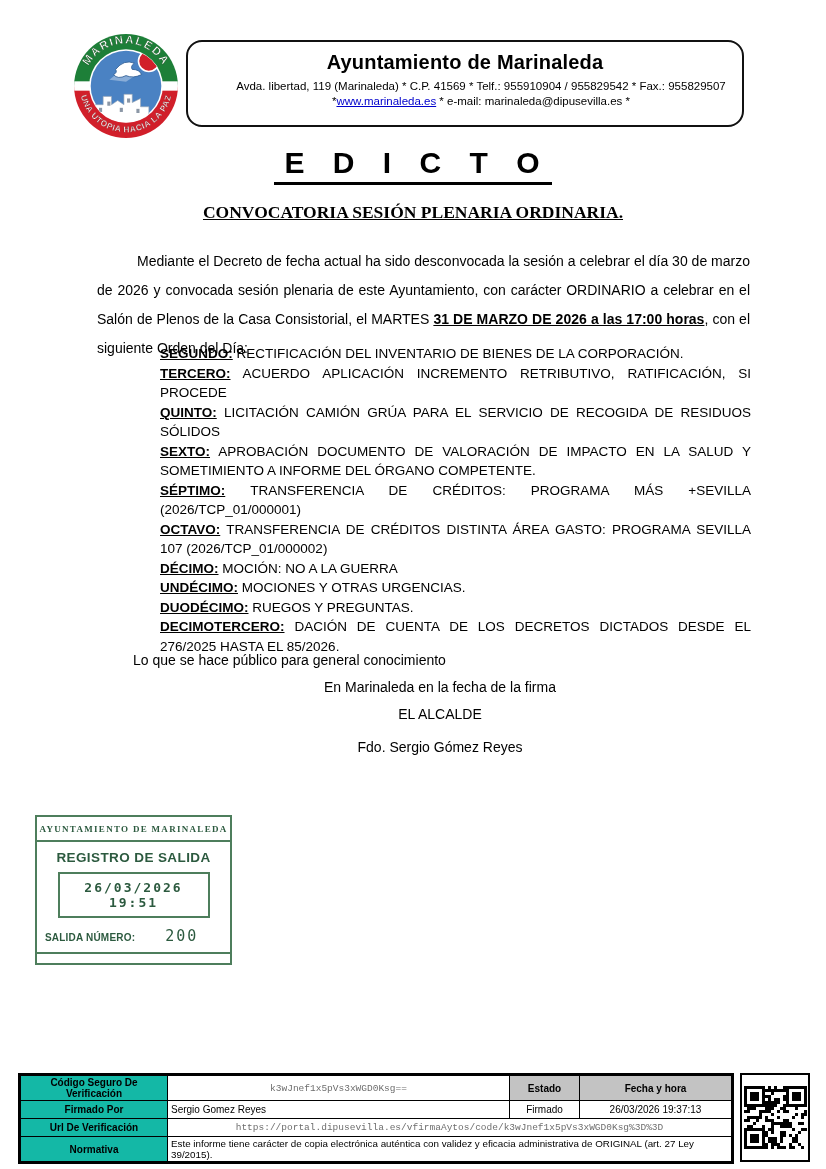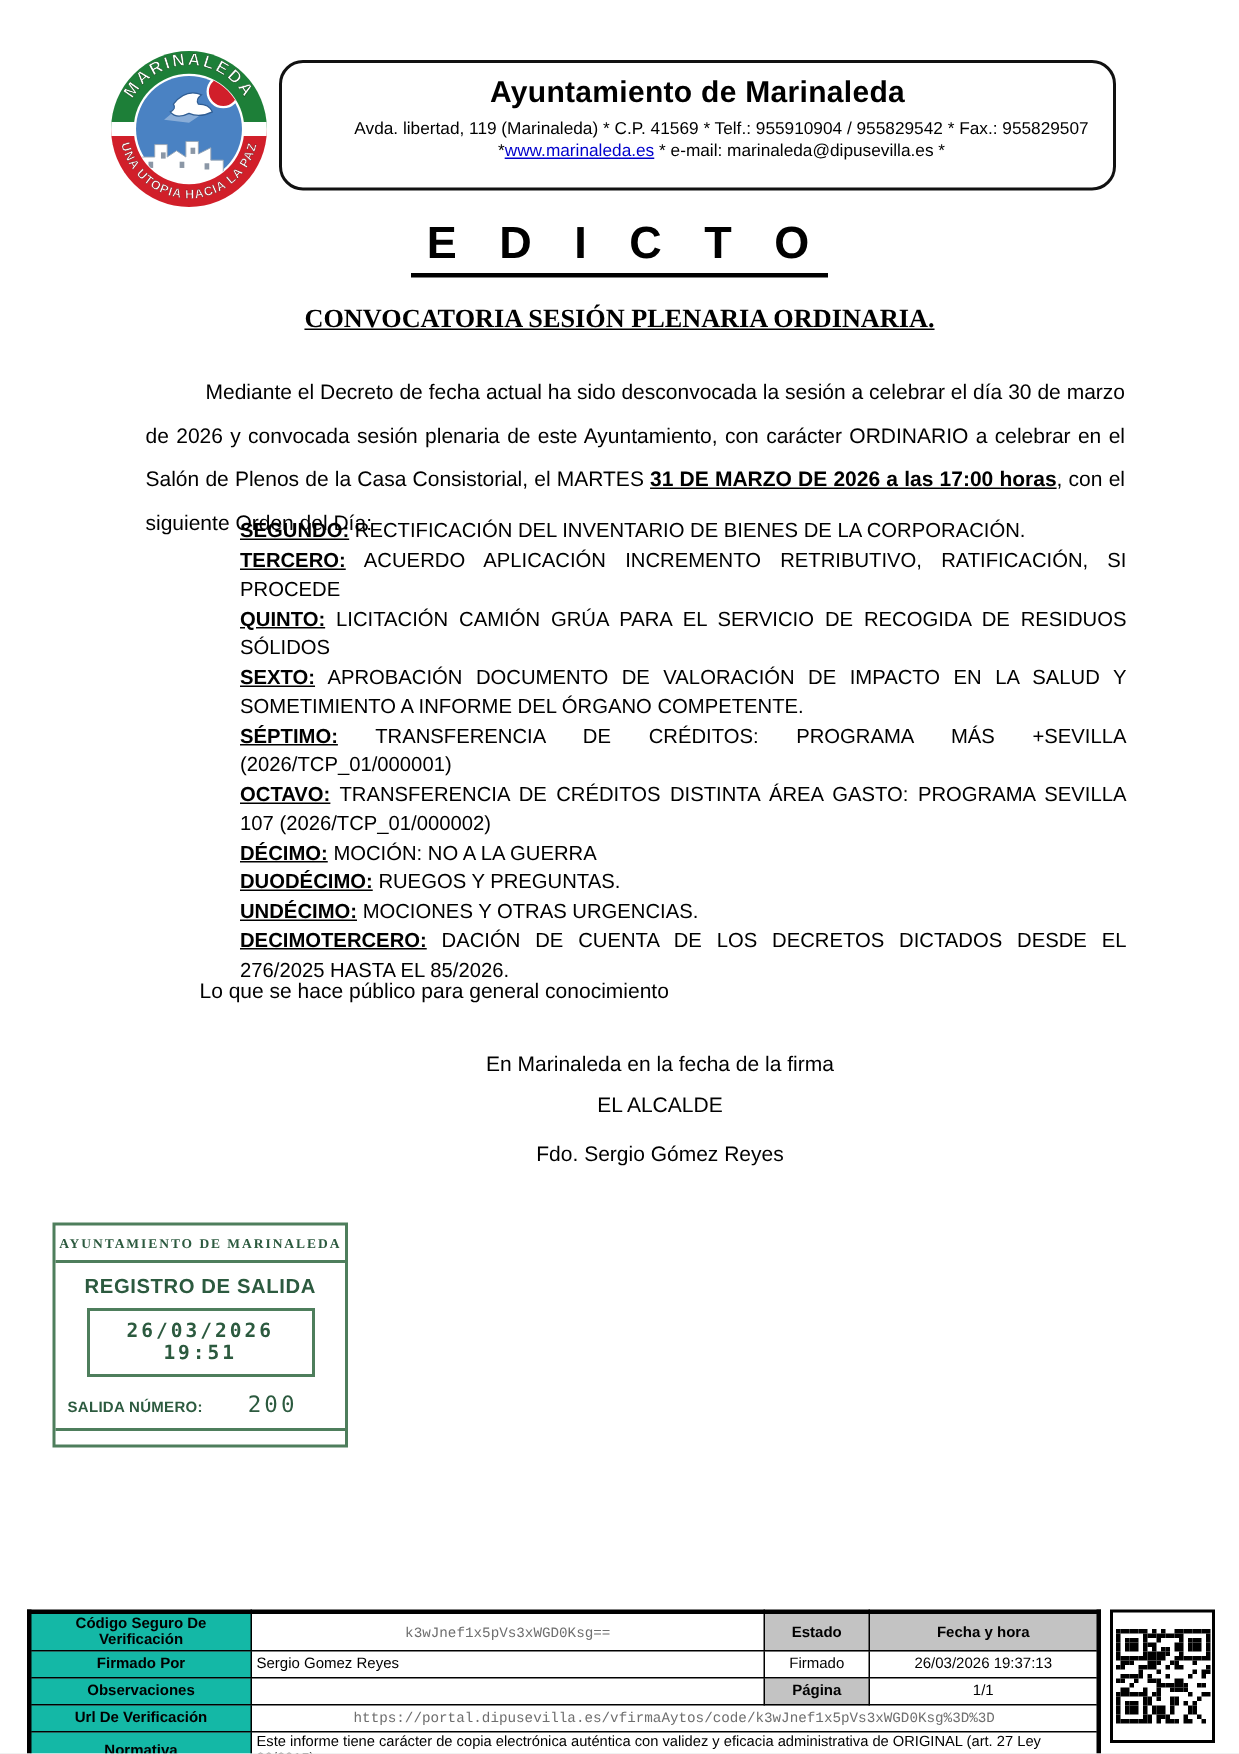--- a/index.html
+++ b/index.html
@@ -37,21 +37,21 @@
     position:absolute; left:97px; top:233px; width:653px;
     font-size:14px; line-height:29px; text-align:justify; text-indent:40px;
   }
   .intro .hl { font-weight:bold; text-decoration:underline; }
 
   .agenda { position:absolute; left:160px; top:344px; width:591px; font-size:13.5px; line-height:19.5px; }
   .agenda-item { text-align:justify; }
   .agenda-label { font-weight:bold; text-decoration:underline; }
 
   .closing-notice { position:absolute; left:133px; top:652px; font-size:14px; }
-  .closing-center { position:absolute; left:100px; width:680px; text-align:center; font-size:14px;margin-top:22px; }
+  .closing-center { position:absolute; left:100px; width:680px; text-align:center; font-size:14px; }
   .place-line  { top:679px; }
   .role-line   { top:706px; }
   .signed-line { top:739px; }
 
   
   .stamp {
     position:absolute; left:35px; top:815px; width:197px;
     border:2px solid #4e7e5c; box-sizing:border-box; color:#2c5a3f; background:#fff;
   }
   .stamp-org {
@@ -154,22 +154,22 @@
   <p class="intro"><span>Mediante el Decreto de fecha actual ha sido desconvocada la sesión a celebrar el día 30 de marzo de 2026 y convocada sesión plenaria de este Ayuntamiento, con carácter ORDINARIO a celebrar en el Salón de Plenos de la Casa Consistorial, el MARTES </span><span class="hl">31 DE MARZO DE 2026 a las 17:00 horas</span><span>, con el siguiente Orden del Día:</span></p>
 
   <div class="agenda">
     <div class="agenda-item"><span class="agenda-label">SEGUNDO:</span><span> RECTIFICACIÓN DEL INVENTARIO DE BIENES DE LA CORPORACIÓN.</span></div>
     <div class="agenda-item"><span class="agenda-label">TERCERO:</span><span> ACUERDO APLICACIÓN INCREMENTO RETRIBUTIVO, RATIFICACIÓN, SI PROCEDE</span></div>
     <div class="agenda-item"><span class="agenda-label">QUINTO:</span><span> LICITACIÓN CAMIÓN GRÚA PARA EL SERVICIO DE RECOGIDA DE RESIDUOS SÓLIDOS</span></div>
     <div class="agenda-item"><span class="agenda-label">SEXTO:</span><span> APROBACIÓN DOCUMENTO DE VALORACIÓN DE IMPACTO EN LA SALUD Y SOMETIMIENTO A INFORME DEL ÓRGANO COMPETENTE.</span></div>
     <div class="agenda-item"><span class="agenda-label">SÉPTIMO:</span><span> TRANSFERENCIA DE CRÉDITOS: PROGRAMA MÁS +SEVILLA (2026/TCP_01/000001)</span></div>
     <div class="agenda-item"><span class="agenda-label">OCTAVO:</span><span> TRANSFERENCIA DE CRÉDITOS DISTINTA ÁREA GASTO: PROGRAMA SEVILLA 107 (2026/TCP_01/000002)</span></div>
     <div class="agenda-item"><span class="agenda-label">DÉCIMO:</span><span> MOCIÓN: NO A LA GUERRA</span></div>
+    <div class="agenda-item"><span class="agenda-label">UNDÉCIMO:</span><span> MOCIONES Y OTRAS URGENCIAS.</span></div>
     <div class="agenda-item"><span class="agenda-label">DUODÉCIMO:</span><span> RUEGOS Y PREGUNTAS.</span></div>
-    <div class="agenda-item"><span class="agenda-label">UNDÉCIMO:</span><span> MOCIONES Y OTRAS URGENCIAS.</span></div>
     <div class="agenda-item"><span class="agenda-label">DECIMOTERCERO:</span><span> DACIÓN DE CUENTA DE LOS DECRETOS DICTADOS DESDE EL 276/2025 HASTA EL 85/2026.</span></div>
   </div>
 
   <div class="closing-notice">Lo que se hace público para general conocimiento</div>
   <div class="closing-center place-line">En Marinaleda en la fecha de la firma</div>
   <div class="closing-center role-line">EL ALCALDE</div>
   <div class="closing-center signed-line">Fdo. Sergio Gómez Reyes</div>
 
   <div class="stamp">
     <div class="stamp-org">AYUNTAMIENTO DE MARINALEDA</div>
@@ -188,26 +188,20 @@
       <td class="cell-label">Código Seguro De Verificación</td>
       <td class="cell-mono">k3wJnef1x5pVs3xWGD0Ksg==</td>
       <td class="cell-hdr col-estado">Estado</td>
       <td class="cell-hdr col-fecha">Fecha y hora</td>
     </tr>
     <tr>
       <td class="cell-label">Firmado Por</td>
       <td>Sergio Gomez Reyes</td>
       <td class="cell-center">Firmado</td>
       <td class="cell-center">26/03/2026 19:37:13</td>
-    </tr>
-    <tr>
-      <td class="cell-label">Observaciones</td>
-      <td></td>
-      <td class="cell-hdr">Página</td>
-      <td class="cell-center">1/1</td>
     </tr>
     <tr>
       <td class="cell-label">Url De Verificación</td>
       <td class="cell-mono" colspan="3">https://portal.dipusevilla.es/vfirmaAytos/code/k3wJnef1x5pVs3xWGD0Ksg%3D%3D</td>
     </tr>
     <tr>
       <td class="cell-label">Normativa</td>
       <td class="cell-norm" colspan="3">Este informe tiene carácter de copia electrónica auténtica con validez y eficacia administrativa de ORIGINAL (art. 27 Ley 39/2015).</td>
     </tr>
   </tbody>

